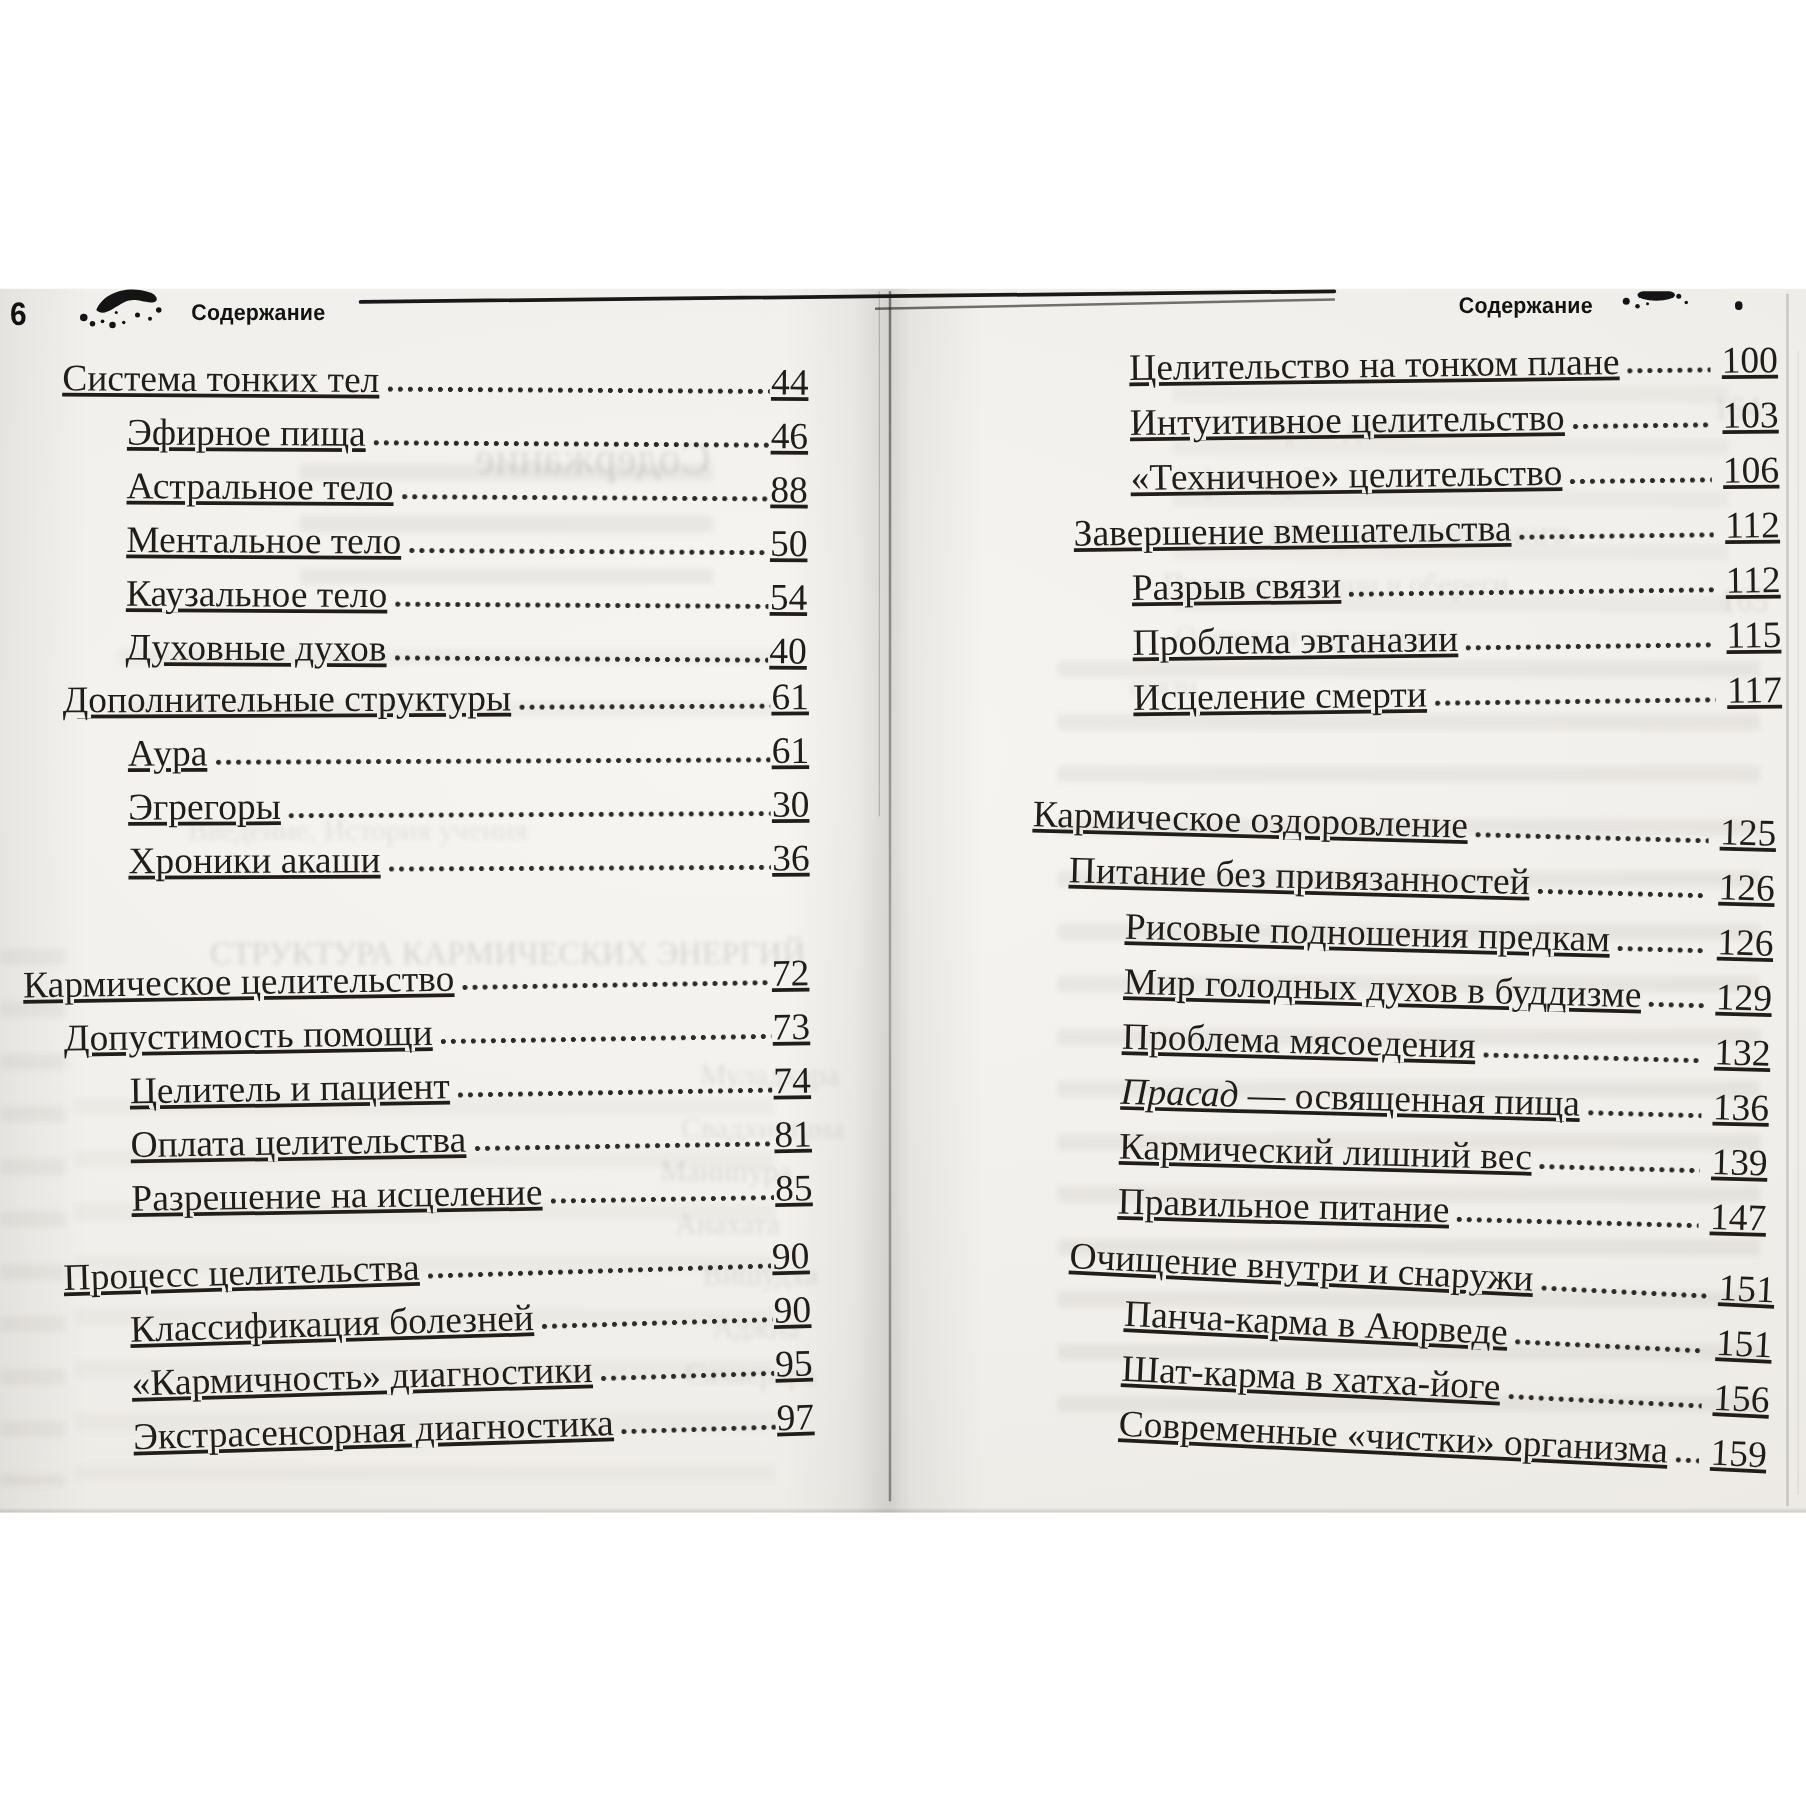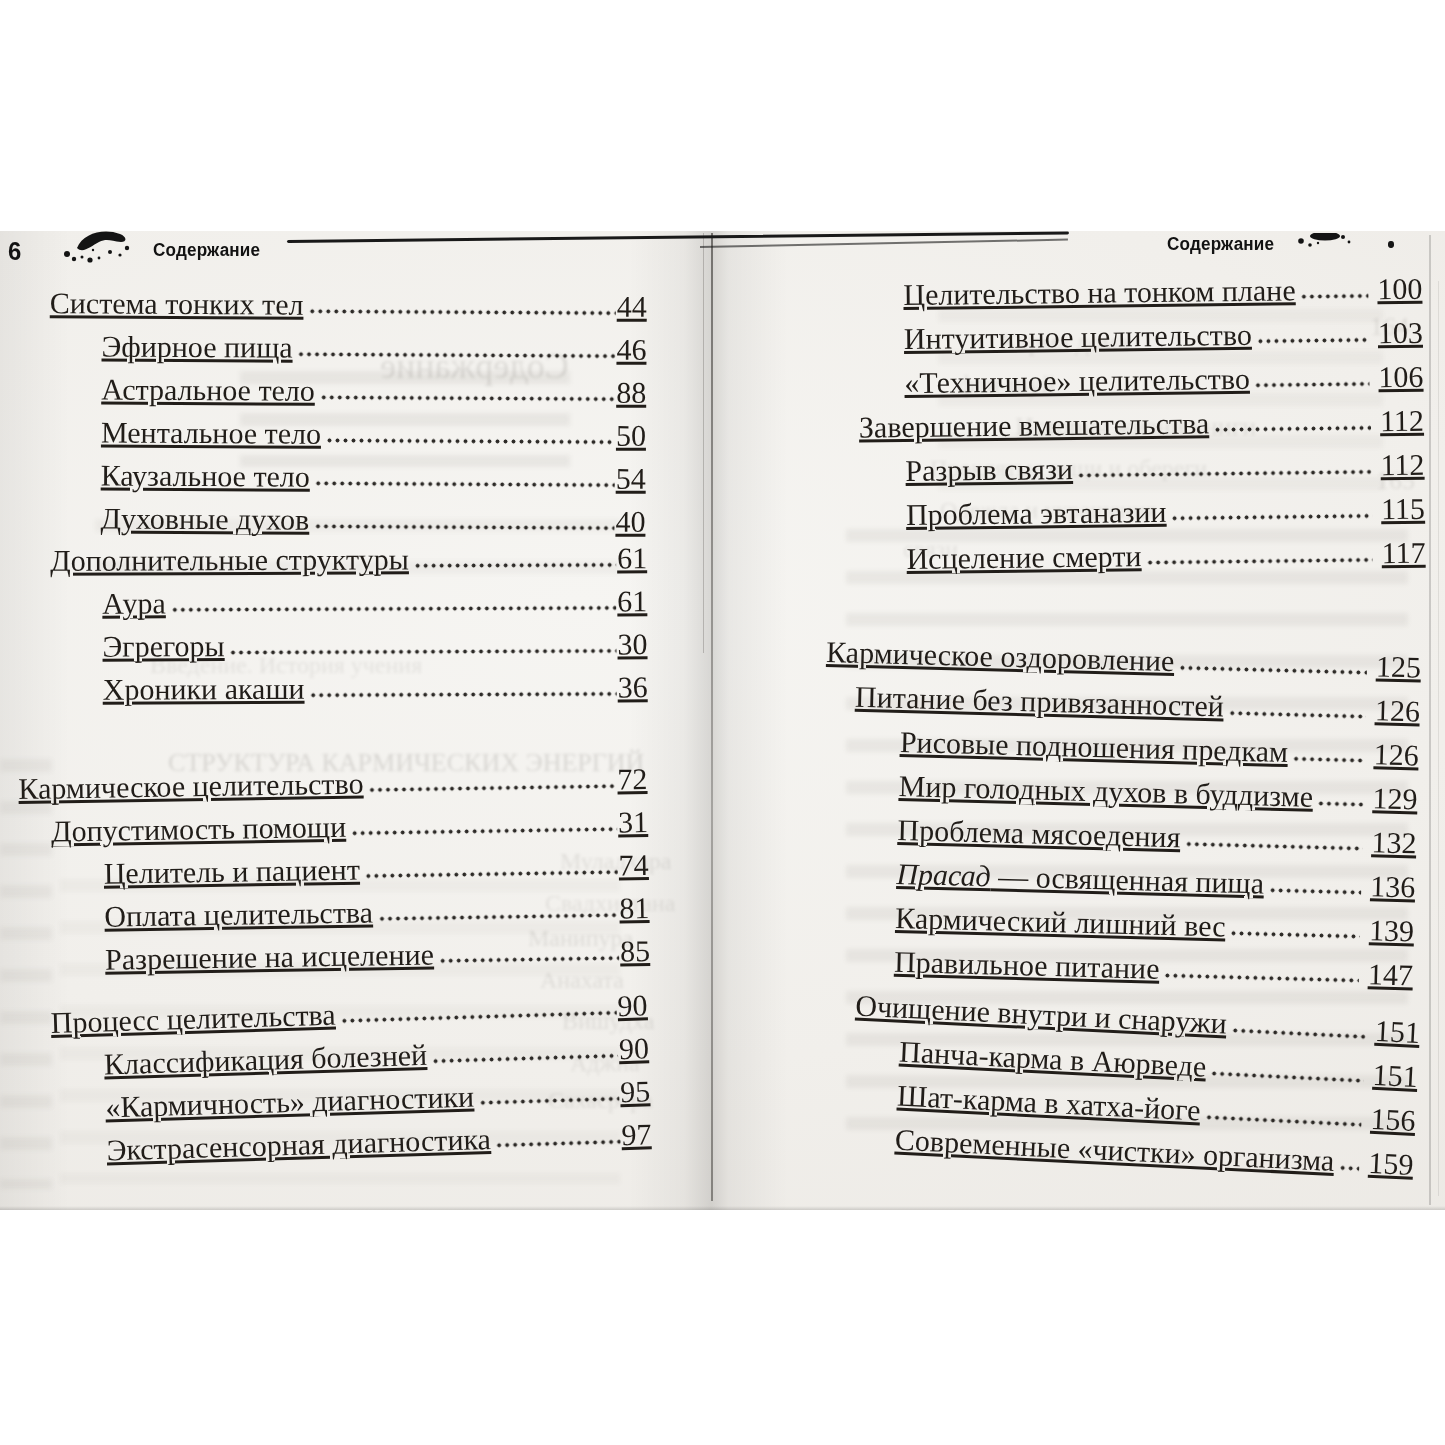--- a/index.html
+++ b/index.html
@@ -226,21 +226,21 @@
         </div>
         <div class="toc-group g2">
           <div class="toc-row i0">
             <span class="lab">Кармическое целительство</span>
             <span class="leader"></span>
             <span class="pg">72</span>
           </div>
           <div class="toc-row i1">
             <span class="lab">Допустимость помощи</span>
             <span class="leader"></span>
-            <span class="pg">31</span>
+            <span class="pg">73</span>
           </div>
           <div class="toc-row i2">
             <span class="lab">Целитель и пациент</span>
             <span class="leader"></span>
             <span class="pg">74</span>
           </div>
           <div class="toc-row i2">
             <span class="lab">Оплата целительства</span>
             <span class="leader"></span>
             <span class="pg">81</span>

